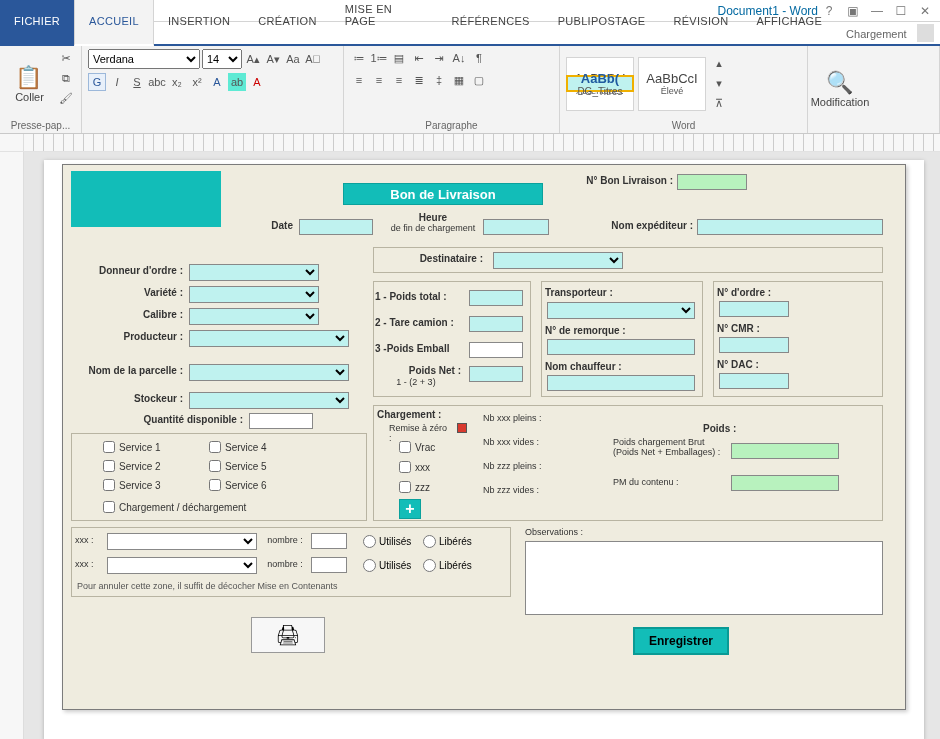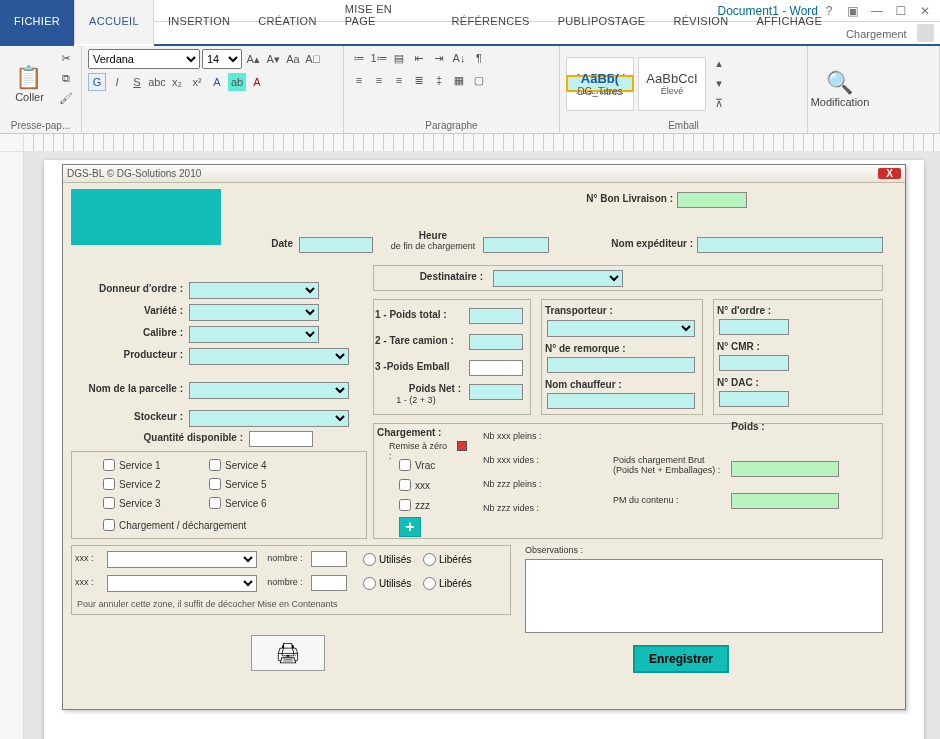--- a/index.html
+++ b/index.html
@@ -182,21 +182,21 @@
       <div class="styleitem grey">
           <span class="prev">AaBbCcI</span>
           <span>Élevé</span>
         </div>
       <div style="width:14px;display:flex;flex-direction:column;justify-content:center;gap:2px">
         <span class="smallbtn">▴</span>
         <span class="smallbtn">▾</span>
         <span class="smallbtn">⊼</span>
       </div>
     </div>
-    <div class="glabel">Emball</div>
+    <div class="glabel">Word</div>
   </div>
   <div class="group" style="flex:1">
     <div class="body">
         <div class="bigbtn">
           <span class="icon">🔍</span>
           <span class="txt">Modification</span>
         </div>
       </div>
     <div class="glabel"></div>
   </div>
@@ -205,27 +205,23 @@
 <div class="rulerbar">
     <div class="corner"></div>
     <div class="ruler"></div>
   </div>
 
 <div class="workspace">
   <div class="vruler"></div>
   <div class="page">
 
     <div class="formwin">
-      <div class="ftitle">
-        <span>DGS-BL   ©   DG-Solutions 2010</span>
-        <span class="spc"></span>
-        <span class="close">X</span>
-      </div>
       <div class="fbody">
         <div class="tealblock"></div>
+        <div class="titlepill">Bon de Livraison</div>
 
         <span class="lbl" style="left:490px;top:10px;width:120px">N° Bon Livraison :</span>
         <div class="inp grn" style="left:614px;top:9px;width:70px"></div>
 
         <span class="lbl" style="left:190px;top:55px;width:40px">Date</span>
         <div class="inp" style="left:236px;top:54px;width:74px"></div>
         <span class="lbl" style="left:340px;top:47px;width:60px;text-align:center">Heure</span>
         <span class="lblsm" style="left:322px;top:58px;width:96px">de fin de chargement</span>
         <div class="inp" style="left:420px;top:54px;width:66px"></div>
         <span class="lbl" style="left:520px;top:55px;width:110px">Nom expéditeur :</span>
@@ -323,21 +319,21 @@
             <input type="checkbox" style="">
             <span>zzz</span>
           </label>
         <div class="plusbtn" style="left:336px;top:334px">+</div>
 
         <span class="lblsm" style="left:420px;top:248px;width:80px;text-align:left">Nb xxx pleins :</span>
         <span class="lblsm" style="left:420px;top:272px;width:80px;text-align:left">Nb xxx vides :</span>
         <span class="lblsm" style="left:420px;top:296px;width:80px;text-align:left">Nb zzz pleins :</span>
         <span class="lblsm" style="left:420px;top:320px;width:80px;text-align:left">Nb zzz vides :</span>
 
-        <span class="lbl" style="left:640px;top:238px;width:90px;text-align:center">Poids :</span>
+        <span class="lbl" style="left:640px;top:258px;width:90px;text-align:left">Poids :</span>
         <span class="lblsm" style="left:550px;top:272px;width:110px;text-align:left">Poids chargement Brut (Poids Net + Emballages) :</span>
         <div class="inp grn" style="left:668px;top:278px;width:108px"></div>
         <span class="lblsm" style="left:550px;top:312px;width:110px;text-align:left">PM du contenu :</span>
         <div class="inp grn" style="left:668px;top:310px;width:108px"></div>
 
         <div class="grpbox" style="left:8px;top:362px;width:440px;height:70px"></div>
         <span class="lblsm" style="left:12px;top:370px;width:28px;text-align:left">xxx :</span>
         <select class="sel" style="left:44px;top:368px;width:150px;background:#fff"></select>
         <span class="lblsm" style="left:200px;top:370px;width:44px">nombre :</span>
         <div class="inp wht" style="left:248px;top:368px;width:36px"></div>

